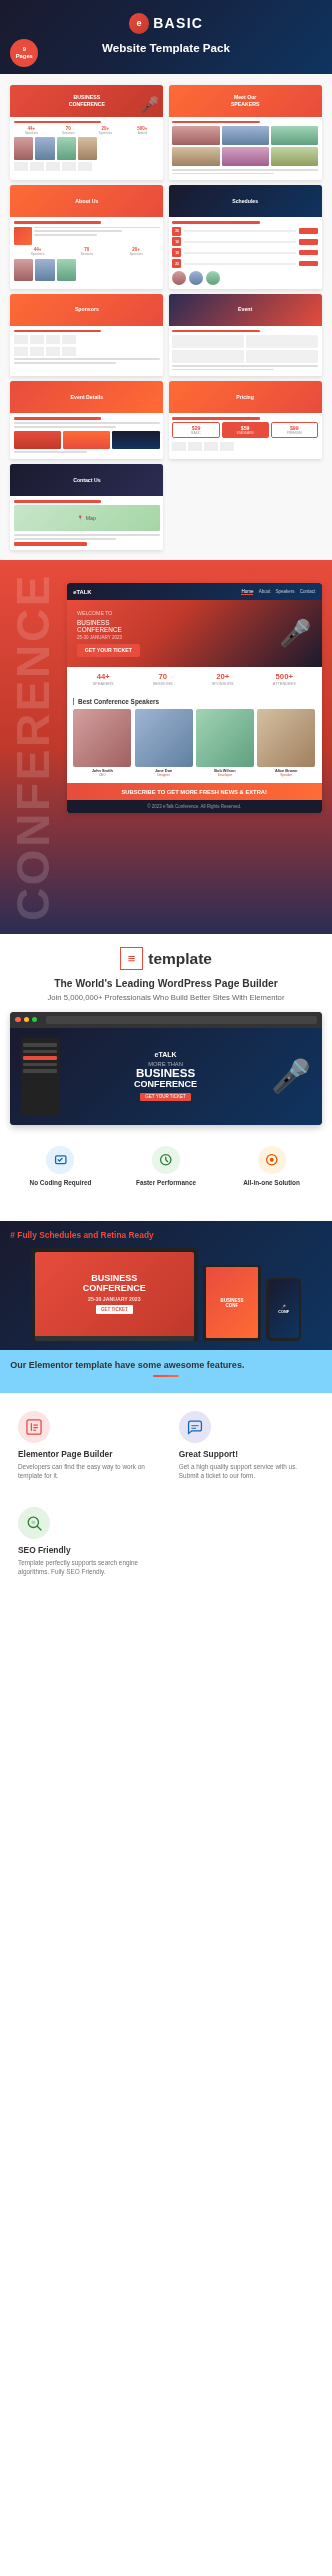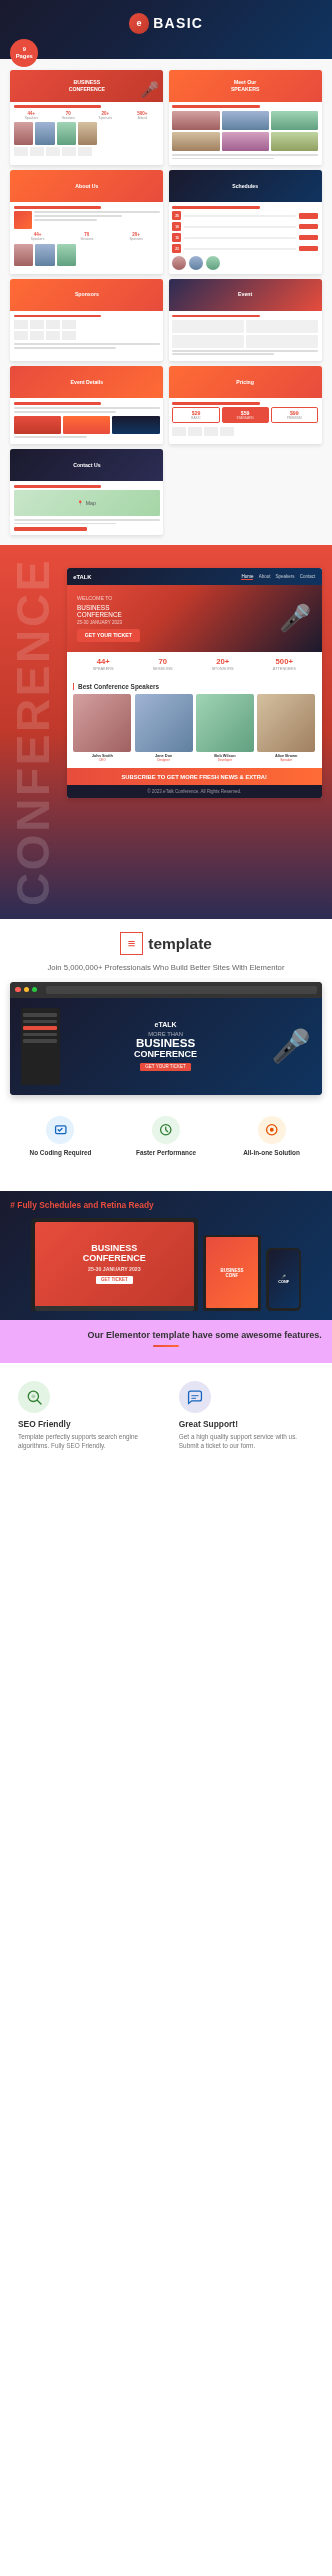--- a/index.html
+++ b/index.html
@@ -334,23 +334,23 @@
     }
     .phone-screen {
       background: linear-gradient(135deg, #1a1a2e, #0f3460);
       border-radius: 3.2px;
       height: 58px;
       display: flex; align-items: center; justify-content: center;
     }
 
     
     .elementor-desc {
-      background: #f0abfc;
+      background: #7dd3fc;
       padding: 10.3px;
-      text-align: right;
+      text-align: left;
     }
     .elementor-desc-title {
       font-size: 9px; font-weight: bold; color: #333; margin-bottom: 3.9px;
     }
 
     
     .bottom-features {
       background: white;
       padding: 10.3px;
     }
@@ -500,20 +500,21 @@
   <div class="hero-logo">
     <div class="logo-circle">
       <span>e</span>
     </div>
     <span class="logo-text">BASIC</span>
   </div>
   <div class="badge-9">
     <span>9</span>
     <span>Pages</span>
   </div>
+  <div class="hero-subtitle">Website Template Pack</div>
 </div>
 
 <div class="demo-section">
   <div class="demo-grid">
 
     <div class="demo-card">
       <div class="demo-card-header">
         <div class="demo-card-header-text">
           BUSINESS<br>CONFERENCE
         </div>
@@ -834,20 +835,21 @@
   </div>
 </div>
 
 <div class="elementor-section">
   <div class="elementor-logo">
     <div class="elementor-icon">
       <span>≡</span>
     </div>
     <span class="elementor-name">template</span>
   </div>
+  <div class="elementor-tagline">The World's Leading WordPress Page Builder</div>
   <div class="elementor-sub">Join 5,000,000+ Professionals Who Build Better Sites With Elementor</div>
 
   <div class="browser-preview">
     <div class="browser-bar">
       <div class="browser-dot red"></div>
       <div class="browser-dot yellow"></div>
       <div class="browser-dot green"></div>
       <div style="flex:1;background:#444;border-radius:1.9px;height:7.7px;margin-left:5.2px;"></div>
     </div>
     <div class="browser-body">
@@ -934,36 +936,49 @@
 </div>
 
 <div class="elementor-desc">
   <div class="elementor-desc-title">Our Elementor template have some awesome features.</div>
   <div class="divider-red"></div>
 </div>
 
 <div class="bottom-features">
   <div class="bottom-features-grid">
     <div class="bottom-feature">
-      <div class="bottom-feature-icon green">
+      <div class="bottom-feature-icon red2">
         <svg width="18" height="18" viewBox="0 0 28 28" fill="none">
-          <circle cx="13" cy="13" r="8" stroke="#2e7d32" stroke-width="2" fill="none"></circle>
-          <line x1="19" y1="19" x2="25" y2="25" stroke="#2e7d32" stroke-width="2" stroke-linecap="round"></line>
-          <path d="M10 13a3 3 0 003 3 3 3 0 003-3 3 3 0 00-3-3 3 3 0 00-3 3z" fill="#2e7d32" opacity="0.3"></path>
+          <rect x="3" y="3" width="22" height="22" rx="3" stroke="#e74c3c" stroke-width="2" fill="none"></rect>
+          <line x1="10" y1="8" x2="10" y2="20" stroke="#e74c3c" stroke-width="2"></line>
+          <line x1="13" y1="11" x2="20" y2="11" stroke="#e74c3c" stroke-width="2"></line>
+          <line x1="13" y1="15" x2="20" y2="15" stroke="#e74c3c" stroke-width="2"></line>
+          <line x1="13" y1="19" x2="17" y2="19" stroke="#e74c3c" stroke-width="2"></line>
         </svg>
       </div>
-      <div class="bottom-feature-title">SEO Friendly</div>
-      <div class="bottom-feature-desc">Template perfectly supports search engine algorithms. Fully SEO Friendly.</div>
+      <div class="bottom-feature-title">Elementor Page Builder</div>
+      <div class="bottom-feature-desc">Developers can find the easy way to work on template for it.</div>
     </div>
     <div class="bottom-feature">
       <div class="bottom-feature-icon blue">
         <svg width="18" height="18" viewBox="0 0 28 28" fill="none">
           <path d="M4 8a3 3 0 013-3h14a3 3 0 013 3v9a3 3 0 01-3 3H9l-5 4V8z" stroke="#1565c0" stroke-width="2" fill="none"></path>
           <line x1="9" y1="12" x2="19" y2="12" stroke="#1565c0" stroke-width="1.5" stroke-linecap="round"></line>
           <line x1="9" y1="16" x2="15" y2="16" stroke="#1565c0" stroke-width="1.5" stroke-linecap="round"></line>
         </svg>
       </div>
       <div class="bottom-feature-title">Great Support!</div>
       <div class="bottom-feature-desc">Get a high quality support service with us. Submit a ticket to our form.</div>
     </div>
+    <div class="bottom-feature">
+      <div class="bottom-feature-icon green">
+        <svg width="18" height="18" viewBox="0 0 28 28" fill="none">
+          <circle cx="13" cy="13" r="8" stroke="#2e7d32" stroke-width="2" fill="none"></circle>
+          <line x1="19" y1="19" x2="25" y2="25" stroke="#2e7d32" stroke-width="2" stroke-linecap="round"></line>
+          <path d="M10 13a3 3 0 003 3 3 3 0 003-3 3 3 0 00-3-3 3 3 0 00-3 3z" fill="#2e7d32" opacity="0.3"></path>
+        </svg>
+      </div>
+      <div class="bottom-feature-title">SEO Friendly</div>
+      <div class="bottom-feature-desc">Template perfectly supports search engine algorithms. Fully SEO Friendly.</div>
+    </div>
   </div>
 </div>
 
 
 </body></html>

